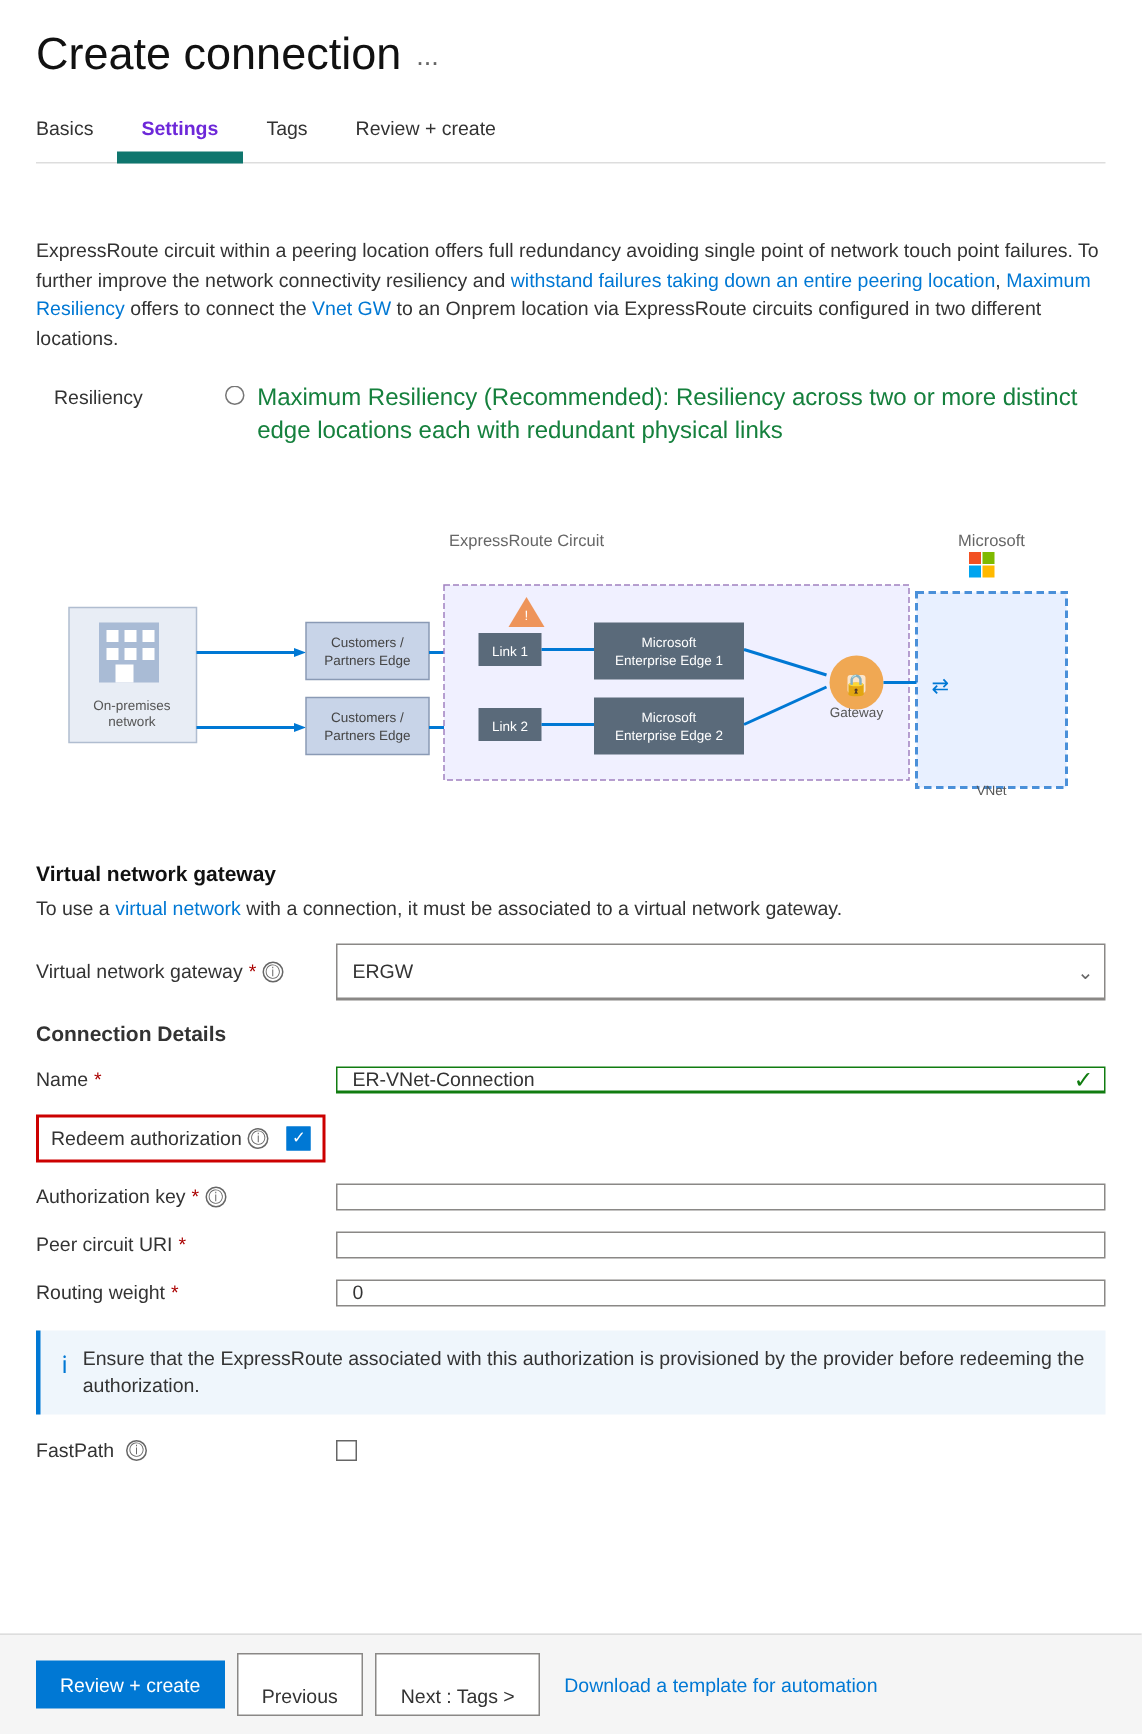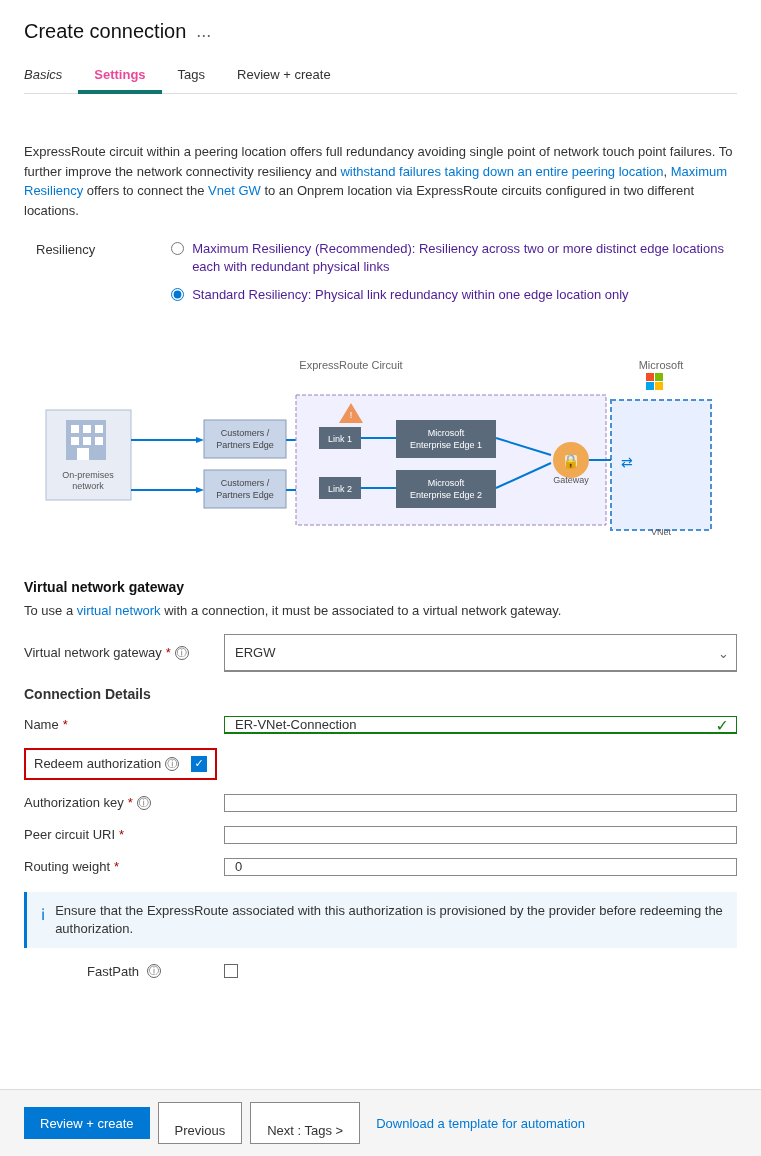--- a/index.html
+++ b/index.html
@@ -1,35 +1,35 @@
 <!DOCTYPE html>
 <html><head>
   <meta charset="utf-8">
   <style>
     * { box-sizing: border-box; margin: 0; padding: 0; }
     body { font-family: 'Segoe UI', Arial, sans-serif; font-size: 13px; color: #333; background: #fff; width: 761px; min-height: 1156px; }
     
     .page-container { padding: 20px 24px; }
     
     .page-header { display: flex; align-items: center; gap: 10px; margin-bottom: 16px; }
-    .page-title { font-size: 20px; font-weight: 300; color: #111; }
+    .page-title { font-size: 30px; font-weight: 300; color: #111; }
     .page-title-ellipsis { color: #666; font-size: 18px; }
     
     .tabs { display: flex; border-bottom: 1px solid #ddd; margin-bottom: 16px; gap: 0; }
     .tab { padding: 8px 16px; cursor: pointer; color: #333; font-size: 13px; border-bottom: 2px solid transparent; margin-bottom: -1px; }
-    .tab:first-child { padding-left: 0; font-style: italic; }
-    .tab.active { color: #ec4899; border-bottom: 4px solid #0f766e; font-weight: 600; }
+    .tab:first-child { padding-left: 0; }
+    .tab.active { color: #6d28d9; border-bottom: 8px solid #0f766e; font-weight: 600; }
     
     .info-text { font-size: 13px; color: #333; line-height: 1.5; margin-bottom: 20px; margin-top: 48px; }
     .info-text a { color: #0078d4; text-decoration: none; }
     
     .radio-group { margin-left: 180px; margin-bottom: 20px; }
     .radio-option { display: flex; align-items: flex-start; margin-bottom: 10px; gap: 8px; }
     .radio-option input[type="radio"] { margin-top: 2px; accent-color: #0078d4; cursor: pointer; flex-shrink: 0; }
-    .radio-option label { font-size: 13px; color: #4c1d95; line-height: 1.4; cursor: pointer; }
+    .radio-option label { font-size: 16px; color: #15803d; line-height: 1.4; cursor: pointer; }
     
     .resiliency-row { display: flex; align-items: flex-start; margin-bottom: 20px; margin-left: 12px; }
     .resiliency-label { width: 180px; font-size: 13px; font-weight: 400; padding-top: 2px; }
     
     
     .section-header { font-size: 14px; font-weight: 600; color: #111; margin-bottom: 8px; margin-top: 20px; }
     .section-desc { font-size: 13px; color: #333; margin-bottom: 16px; }
     .section-desc a { color: #0078d4; text-decoration: none; }
     
     
@@ -55,21 +55,21 @@
     .checkbox-blue { width: 16px; height: 16px; background: #0078d4; border: 1px solid #0078d4; display: flex; align-items: center; justify-content: center; cursor: pointer; }
     .checkbox-blue::after { content: '✓'; color: #fff; font-size: 11px; }
     
     
     .info-box { background: #eff6fc; border-left: 3px solid #0078d4; padding: 10px 14px; margin: 16px 0; display: flex; gap: 10px; align-items: flex-start; }
     .info-icon { color: #0078d4; font-size: 16px; flex-shrink: 0; margin-top: 1px; }
     .info-box-text { font-size: 13px; color: #333; line-height: 1.4; }
     
     
     .fastpath-row { display: flex; align-items: center; margin-bottom: 14px; }
-    .fastpath-label { width: 200px; font-size: 13px; color: #333; display: flex; align-items: center; gap: 8px; justify-content: center; }
+    .fastpath-label { width: 200px; font-size: 13px; color: #333; display: flex; align-items: center; gap: 8px; }
     .checkbox-empty { width: 14px; height: 14px; border: 1px solid #666; background: #fff; cursor: pointer; }
     
     
     .bottom-bar { position: fixed; bottom: 0; left: 0; width: 761px; background: #f5f5f5; border-top: 1px solid #ddd; padding: 12px 24px; display: flex; align-items: center; gap: 8px; }
     .btn-primary { background: #0078d4; color: #fff; border: none; padding: 6px 16px; font-size: 13px; cursor: pointer; height: 32px; }
     .btn-secondary { background: #fff; color: #333; border: 1px solid #8a8886; padding: 20px 16px; font-size: 13px; cursor: pointer; height: 32px; }
     .btn-link { background: none; border: none; color: #0078d4; font-size: 13px; cursor: pointer; padding: 6px 8px; }
     
     .info-circle { display: inline-flex; align-items: center; justify-content: center; width: 14px; height: 14px; border: 1px solid #666; border-radius: 50%; font-size: 10px; color: #666; cursor: help; }
     
@@ -99,24 +99,20 @@
     <div class="info-text">
       ExpressRoute circuit within a peering location offers full redundancy avoiding single point of network touch point failures. To further improve the network connectivity resiliency and <a>withstand failures taking down an entire peering location</a>, <a>Maximum Resiliency</a> offers to connect the <a>Vnet GW</a> to an Onprem location via ExpressRoute circuits configured in two different locations.
     </div>
 
     <div class="resiliency-row">
       <div class="resiliency-label">Resiliency</div>
       <div class="radio-group" style="margin-left:0;">
         <div class="radio-option">
           <input type="radio" name="resiliency" id="res-max" style="">
           <label for="res-max">Maximum Resiliency (Recommended): Resiliency across two or more distinct edge locations each with redundant physical links</label>
-        </div>
-        <div class="radio-option">
-          <input type="radio" name="resiliency" id="res-std" checked="" style="">
-          <label for="res-std">Standard Resiliency: Physical link redundancy within one edge location only</label>
         </div>
       </div>
     </div>
 
     <div class="diagram-svg-wrap">
       <svg width="680" height="200" viewBox="0 0 680 200">
 
         <text x="310" y="14" font-size="11" fill="#666" text-anchor="middle">ExpressRoute Circuit</text>
         <text x="620" y="14" font-size="11" fill="#666" text-anchor="middle">Microsoft</text>
 

